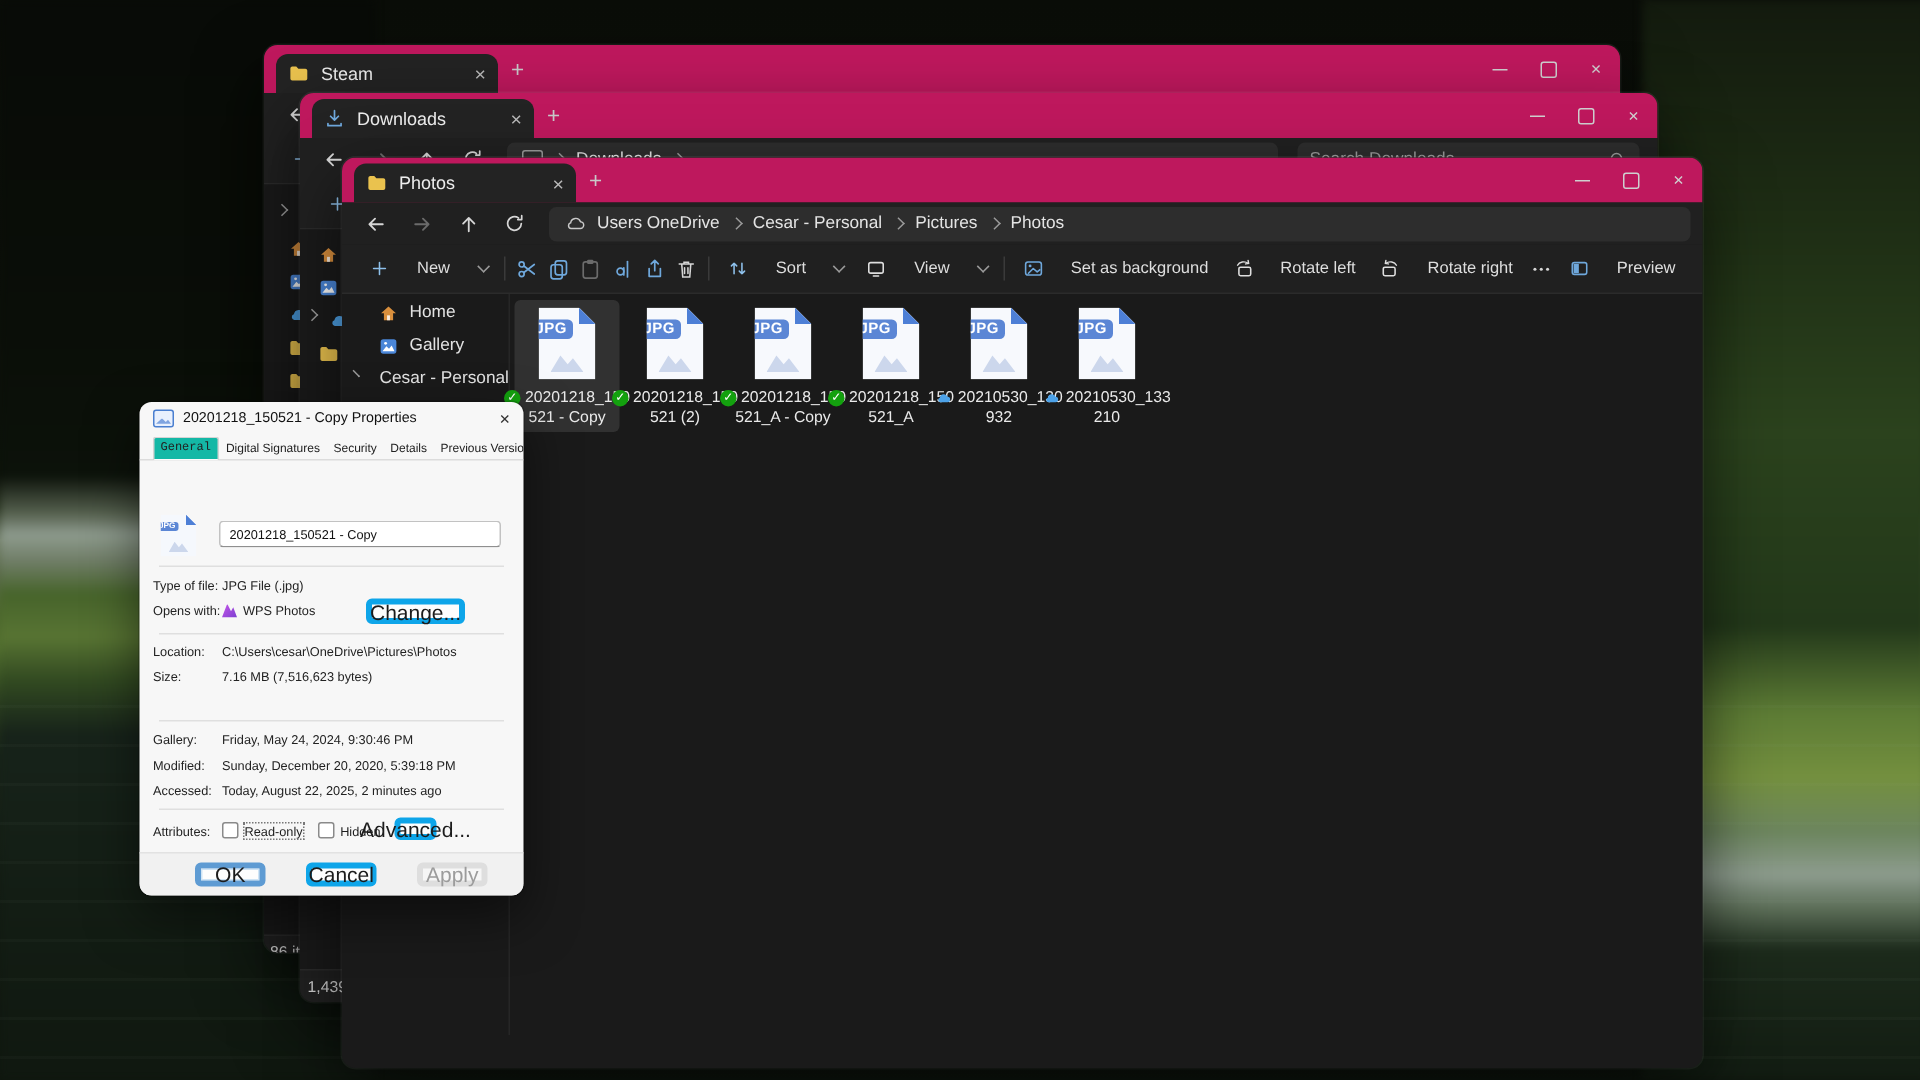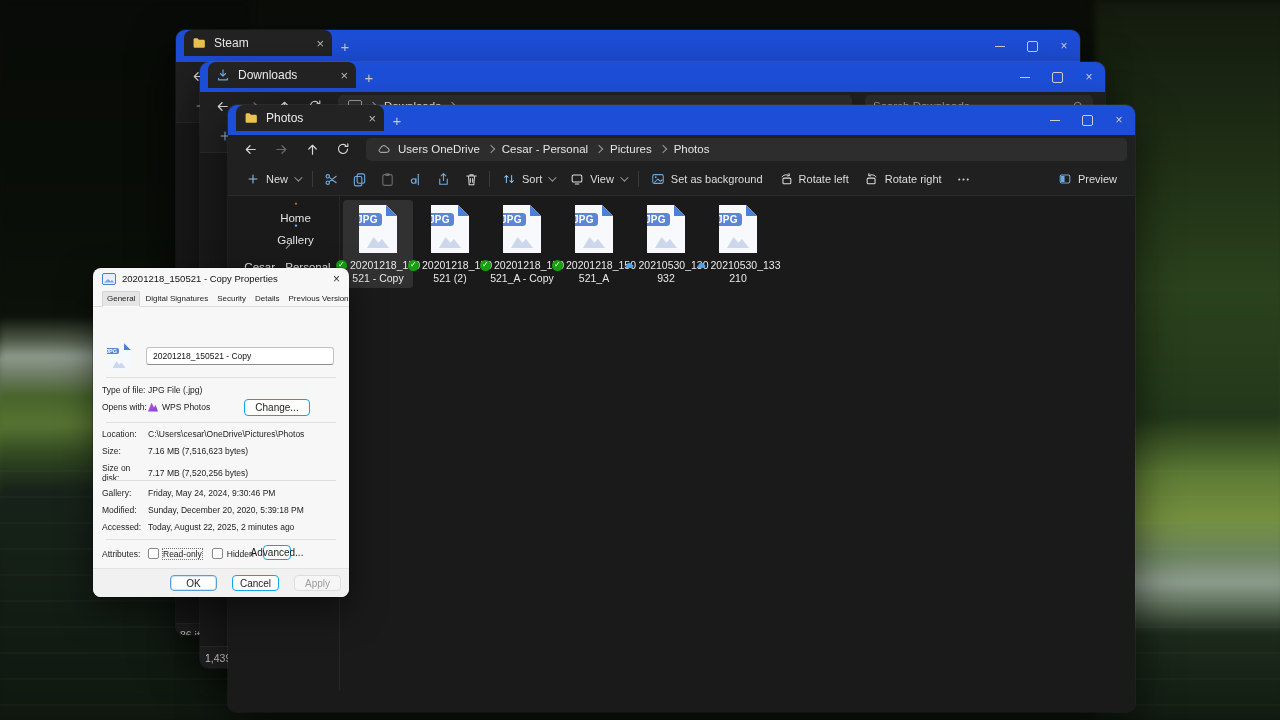--- a/index.html
+++ b/index.html
@@ -25,48 +25,48 @@
       radial-gradient(55px 50px at 1250px 300px,#33501f 0%,rgba(51,80,31,0) 70%),
       radial-gradient(40px 36px at 1130px 260px,#2c441d0 0%,rgba(44,68,29,0) 70%),
       radial-gradient(70px 40px at 90px 430px,#6d8c3e 0%,rgba(109,140,62,0) 70%),
       radial-gradient(50px 30px at 200px 415px,#5d7c35 0%,rgba(93,124,53,0) 70%),
       radial-gradient(90px 26px at 60px 520px,#3a4a3a60 0%,rgba(58,74,58,0) 70%);}
   .wp-streaks{position:absolute;left:0;top:470px;width:100%;height:250px;opacity:.25;
       background:repeating-linear-gradient(180deg,rgba(160,180,160,.14) 0 2px,rgba(0,0,0,0) 2px 26px);}
   
   .win{position:absolute;border-radius:9px;overflow:hidden;background:#1a1a1a;
        box-shadow:0 18px 45px rgba(0,0,0,.55),0 0 0 1px rgba(255,255,255,.07);}
-  .tabstrip{display:flex;align-items:flex-start;background:#1d4ed8;padding-left:8px;}
+  .tabstrip{display:flex;align-items:flex-end;background:#be185d;padding-left:8px;}
   .tab{display:flex;align-items:center;gap:8px;background:#232323;height:26px;width:148px;
        border-radius:8px 8px 0 0;padding:0 8px;box-sizing:border-box;}
   .tab-label{font-size:12px;color:#ececec;flex:1;white-space:nowrap;overflow:hidden;}
   .tab-x{color:#b9b9b9;font-size:13px;line-height:1;cursor:default;}
   .newtab{color:#c9c9c9;width:26px;text-align:center;font-size:15px;}
   .wctrl{margin-left:auto;display:flex;align-self:flex-start;height:100%;align-items:center;}
   .wbtn{width:32px;height:100%;display:flex;align-items:center;justify-content:center;color:#cfcfcf;font-size:12px;}
   .wbtn .mini{display:block;width:10px;height:1px;background:#cfcfcf;}
   .wbtn .maxi{display:block;width:9px;height:9px;border:1px solid #cfcfcf;border-radius:2px;}
   .navrow{height:28px;background:#202020;display:flex;align-items:center;padding:0 8px;gap:3px;}
   .navbtn{width:28px;height:24px;display:flex;align-items:center;justify-content:center;color:#d6d6d6;}
   .navbtn.dim{color:#6b6b6b;}
   .pill{background:#2d2d2d;border-radius:5px;height:23px;display:flex;align-items:center;}
   .addr{flex:1;margin-left:6px;padding:0 10px;gap:7px;color:#e4e4e4;font-size:11.5px;}
   .addr .seg{white-space:nowrap;}
   .search{width:212px;margin-left:10px;margin-right:4px;padding:0 8px;color:#9b9b9b;font-size:11.5px;justify-content:space-between;}
   .toolbar{height:32px;background:#202020;display:flex;align-items:center;padding:0 10px;
            border-bottom:1px solid #2b2b2b;color:#dedede;font-size:11px;}
-  .tbtn{display:flex;align-items:center;gap:6px;padding:0 8px;height:26px;white-space:nowrap;}
+  .tbtn{display:flex;align-items:center;gap:18px;padding:0 8px;height:26px;white-space:nowrap;}
   .tsep{width:1px;height:16px;background:#3a3a3a;margin:0 4px;}
   .chev{width:5px;height:5px;border-right:1.2px solid #9a9a9a;border-bottom:1.2px solid #9a9a9a;
         display:inline-block;transform:rotate(45deg) translateY(-2px);}
   .chev.r{transform:rotate(-45deg);margin:0 1px;}
   .body{display:flex;background:#1a1a1a;}
   .sidebar{width:112px;box-sizing:border-box;padding-top:6px;border-right:1px solid #262626;}
-  .sbitem{height:22px;display:flex;align-items:center;gap:7px;padding-left:24px;color:#e2e2e2;
-          font-size:11.5px;white-space:nowrap;flex-direction:column;}
+  .sbitem{height:22px;display:flex;gap:7px;padding-left:24px;color:#e2e2e2;
+          font-size:11.5px;white-space:nowrap;}
   .sbitem.haschev{padding-left:8px;}
   .files{flex:1;padding:4px 0 0 3px;display:flex;align-items:flex-start;}
   .tile{width:70px;margin-right:2px;padding:3px 0 4px;border-radius:4px;display:flex;flex-direction:column;align-items:center;}
   .tile.selected{background:rgba(255,255,255,.10);}
   .paper{width:38px;height:48px;background:#f7f9fd;position:relative;margin-top:2px;
          clip-path:polygon(0 0,27px 0,38px 11px,38px 48px,0 48px);}
   .fold{position:absolute;top:0;right:0;width:11px;height:11px;background:#4d7fd6;
         clip-path:polygon(0 0,0 100%,100% 100%);}
   .jpgbadge{position:absolute;top:8px;left:-6px;background:#5b86d5;color:#fff;font-size:10px;
             font-weight:bold;padding:1px 4px;border-radius:3.5px;letter-spacing:.3px;}
@@ -89,46 +89,46 @@
   .ic{display:block;}
   
   .dialog{position:absolute;left:93px;top:268px;width:256px;height:329px;background:#f7f7f7;
           border-radius:8px;overflow:hidden;box-shadow:0 14px 34px rgba(0,0,0,.5),0 0 0 1px rgba(0,0,0,.18);
           font-size:8.5px;color:#1c1c1c;}
   .dtitle{height:21px;display:flex;align-items:center;gap:6px;padding:0 9px;}
   .dtitle .t{font-size:9.5px;color:#111;flex:1;white-space:nowrap;overflow:hidden;}
   .dtitle .x{color:#333;font-size:12px;}
   .dtabs{display:flex;align-items:flex-end;padding:0 9px;height:17px;border-bottom:1px solid #dcdcdc;gap:1px;}
   .dtab{font-size:8px;color:#222;padding:2px 4px 3px;white-space:nowrap;}
-  .dtab.active{background:#e5e5e5;border:1px solid #d4d4d4;border-bottom:1px solid #fcfcfc;
-               border-radius:2px 2px 0 0;margin-bottom:-1px;}
+  .dtab.active{background:#14b8a6;border:1px solid #d4d4d4;border-bottom:1px solid #fcfcfc;
+               border-radius:2px 2px 0 0;margin-bottom:-1px;font-family:Liberation Mono, monospace;}
   .dcontent{position:relative;height:262px;}
   .drow{position:absolute;left:9px;right:13px;display:flex;align-items:center;}
   .dlab{width:46px;flex:none;color:#222;}
   .dval{color:#222;white-space:nowrap;}
   .dsep{position:absolute;left:13px;right:13px;height:1px;background:#dfdfdf;}
   .namefield{position:absolute;left:53px;top:40px;width:188px;height:18px;background:#fff;
              border:1px solid #c2c2c2;border-bottom-color:#8f8f8f;border-radius:3px;box-sizing:border-box;
              font-size:8.5px;display:flex;align-items:center;padding-left:6px;color:#111;}
   .minipaper{position:absolute;left:14px;top:36px;width:24px;height:28px;background:#f5f8fd;
              clip-path:polygon(0 0,17px 0,24px 7px,24px 28px,0 28px);}
   .minipaper .fold{width:7px;height:7px;}
   .minipaper .jb{position:absolute;top:5px;left:-3px;background:#5b86d5;color:#fff;font-size:5.5px;
                  font-weight:bold;padding:0 2px;border-radius:2px;}
   .minipaper .mnt{width:13px;height:8px;bottom:3px;}
-  .dbtn{background:#fdfdfd;border:1px solid #0ea5e9;border-radius:4px;font-size:10px;color:#1c1c1c;
+  .dbtn{background:#fdfdfd;border:4px solid #0ea5e9;border-radius:4px;font-size:14px;color:#1c1c1c;
         display:flex;align-items:center;justify-content:center;box-sizing:border-box;text-align:center;}
   .chg{position:absolute;left:151px;top:92px;width:66px;height:17px;}
   .adv{position:absolute;left:170px;top:238px;width:28px;height:15px;}
   .cb{width:9px;height:9px;border:1px solid #8a8a8a;background:#fff;border-radius:2px;flex:none;}
   .cblab{margin-left:4px;}
   .focusdot{outline:1px dotted #777;}
   .dfoot{position:absolute;left:0;right:0;bottom:0;height:29px;background:#f1f1f1;
          border-top:1px solid #e2e2e2;display:flex;align-items:center;justify-content:flex-end;
-         gap:15px;padding-right:8px;box-sizing:border-box;}
+         gap:27px;padding-right:24px;box-sizing:border-box;}
   .dfoot .dbtn{width:47px;height:16px;}
   .okbtn{border-color:#5e9bd3;box-shadow:inset 0 0 0 1px #cfe4f5;}
   .apply{color:#9c9c9c;border-color:#dedede;background:#f6f6f6;}
   .wpslogo{width:10px;height:9px;background:linear-gradient(135deg,#c455e8,#7a3fd0);
            clip-path:polygon(0 100%,35% 0,60% 55%,75% 25%,100% 100%);margin-right:4px;flex:none;}
   .dico{width:12px;height:10px;border:1px solid #4a7fd0;border-radius:2px;position:relative;background:#e8f0fd;flex:none;}
   .dico:after{content:"";position:absolute;left:1px;right:1px;bottom:1px;height:4px;background:#7fa4e0;
               clip-path:polygon(0 100%,40% 10%,65% 70%,80% 35%,100% 100%);}
 </style>
 </head>
@@ -702,24 +702,20 @@
     <div class="dsep" style="top:115px"></div>
 
     <div class="drow" style="top:122px">
       <span class="dlab">Location:</span>
       <span class="dval">C:\Users\cesar\OneDrive\Pictures\Photos</span>
     </div>
     <div class="drow" style="top:139px">
       <span class="dlab">Size:</span>
       <span class="dval">7.16 MB (7,516,623 bytes)</span>
     </div>
-    <div class="drow" style="top:156px">
-      <span class="dlab">Size on disk:</span>
-      <span class="dval">7.17 MB (7,520,256 bytes)</span>
-    </div>
     <div class="dsep" style="top:173px"></div>
 
     <div class="drow" style="top:181px">
       <span class="dlab">Gallery:</span>
       <span class="dval">Friday, May 24, 2024, 9:30:46 PM</span>
     </div>
     <div class="drow" style="top:198px">
       <span class="dlab">Modified:</span>
       <span class="dval">Sunday, December 20, 2020, 5:39:18 PM</span>
     </div>

